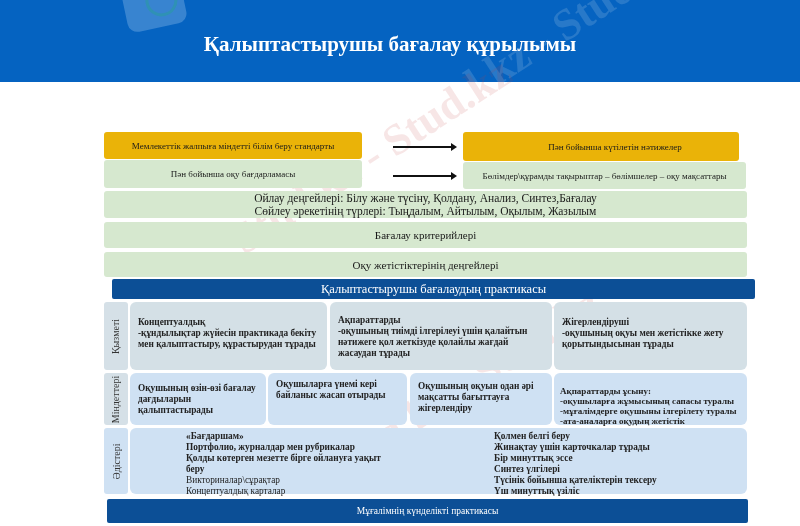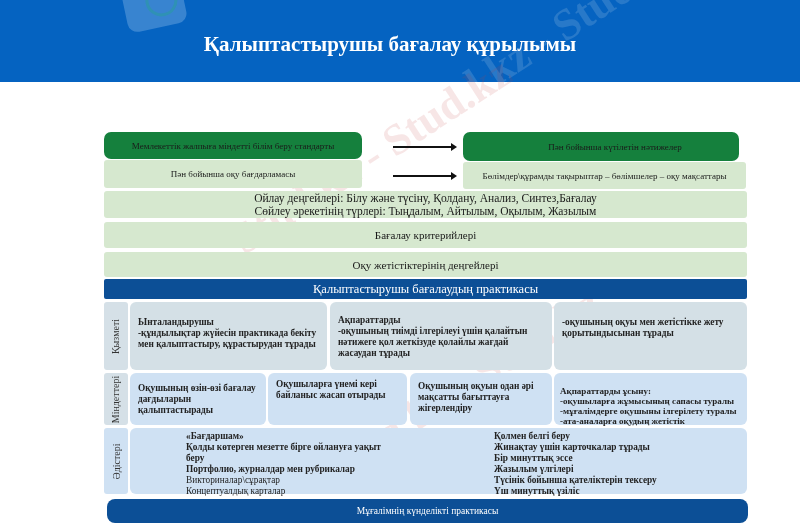--- a/index.html
+++ b/index.html
@@ -29,21 +29,21 @@
       position: absolute; font-family: "Liberation Serif", serif; font-weight: bold;
       color: rgba(190, 60, 60, 0.13); font-size: 44px; transform: rotate(-33deg);
       white-space: nowrap; pointer-events: none;
     }
     .watermark.blue { color: rgba(255,255,255,0.14); }
 
     .box {
       position: absolute; display: flex; align-items: center; justify-content: center;
       text-align: center; border-radius: 3px;
     }
-    .green-dark { background: #15803d; border-radius: 7px; }
+    .green-dark { background: #eab308; }
     .green-light { background: #d6e8cf; }
     .arrow {
       position: absolute; height: 2px; background: #111; width: 62px;
     }
     .arrow::after {
       content: ""; position: absolute; right: -2px; top: -3px;
       border-left: 6px solid #111; border-top: 4px solid transparent; border-bottom: 4px solid transparent;
     }
     .small { font-size: 9px; }
     .mid { font-size: 11.5px; }
@@ -104,36 +104,37 @@
   <div>Ойлау деңгейлері: Білу және түсіну, Қолдану, Анализ, Синтез,Бағалау</div>
   <div>Сөйлеу әрекетінің түрлері: Тыңдалым, Айтылым, Оқылым, Жазылым</div>
 </div>
 <div class="box green-light" style="left:104px; top:222px; width:643px; height:26px; font-size:11px;">
   <span>Бағалау критерийлері</span>
 </div>
 <div class="box green-light" style="left:104px; top:252px; width:643px; height:25px; font-size:11px;">
   <span>Оқу жетістіктерінің деңгейлері</span>
 </div>
 
-<div class="box bar-blue" style="left:104px; top:279px; width:643px; height:20px; font-size:12.5px;">
+<div class="box bar-blue" style="left:112px; top:279px; width:643px; height:20px; font-size:12.5px;">
   <span>Қалыптастырушы бағалаудың практикасы</span>
 </div>
 
 <div class="side-label" style="left:104px; top:302px; width:24px; height:68px;">
   <span>Қызметі</span>
 </div>
 <div class="cell gray" style="left:130px; top:302px; width:197px; height:68px; padding-top:15px;">
-  <div>Ынталандырушы</div>
+  <div>Концептуалдық</div>
   <div>-құндылықтар жүйесін практикада бекіту мен қалыптастыру, құрастырудан тұрады</div>
 </div>
 <div class="cell gray" style="left:330px; top:302px; width:222px; height:68px; padding-top:13px;">
   <div>Ақпараттарды</div>
   <div>-оқушының тиімді ілгерілеуі үшін қалайтын нәтижеге қол жеткізуде қолайлы жағдай жасаудан тұрады</div>
 </div>
 <div class="cell gray" style="left:554px; top:302px; width:193px; height:68px; padding-top:15px;">
+  <div>Жігерлендіруші</div>
   <div>-оқушының оқуы мен жетістікке жету қорытындысынан тұрады</div>
 </div>
 
 <div class="side-label" style="left:104px; top:373px; width:24px; height:52px;">
   <span>Міндеттері</span>
 </div>
 <div class="cell blue" style="left:130px; top:373px; width:136px; height:52px; padding-top:10px;">
   <div>Оқушының өзін-өзі бағалау дағдыларын қалыптастырады</div>
 </div>
 <div class="cell blue" style="left:268px; top:373px; width:139px; height:52px; padding-top:6px;">
@@ -148,29 +149,29 @@
 -мұғалімдерге оқушыны ілгерілету туралы
 -ата-аналарға оқудың жетістік нәтижелерінің дәрежесі туралы</div>
 </div>
 
 <div class="side-label blue" style="left:104px; top:428px; width:24px; height:66px;">
   <span>Әдістері</span>
 </div>
 <div class="cell blue" style="left:130px; top:428px; width:617px; height:66px;"></div>
 <div class="list-col" style="left:186px; top:431px; width:200px;">
   <div>«Бағдаршам»</div>
+  <div>Портфолио, журналдар мен рубрикалар</div>
   <div>Қолды көтерген мезетте бірге ойлануға уақыт беру</div>
-  <div>Портфолио, журналдар мен рубрикалар</div>
   <div class="plain">Викториналар\сұрақтар</div>
   <div class="plain">Концептуалдық карталар</div>
 </div>
 <div class="list-col" style="left:494px; top:431px; width:230px;">
   <div>Қолмен белгі беру</div>
   <div>Жинақтау үшін карточкалар тұрады</div>
   <div>Бір минуттық эссе</div>
-  <div>Жазылым үлгілері</div>
+  <div>Синтез үлгілері</div>
   <div>Түсінік бойынша қателіктерін тексеру</div>
   <div>Үш минуттық үзіліс</div>
 </div>
 
-<div class="box bar-blue" style="left:107px; top:499px; width:641px; height:24px; font-size:9.5px;border-radius:8px;">
+<div class="box bar-blue" style="left:107px; top:499px; width:641px; height:24px; font-size:9.5px;">
   <span>Мұғалімнің күнделікті практикасы</span>
 </div>
 
 </body></html>

